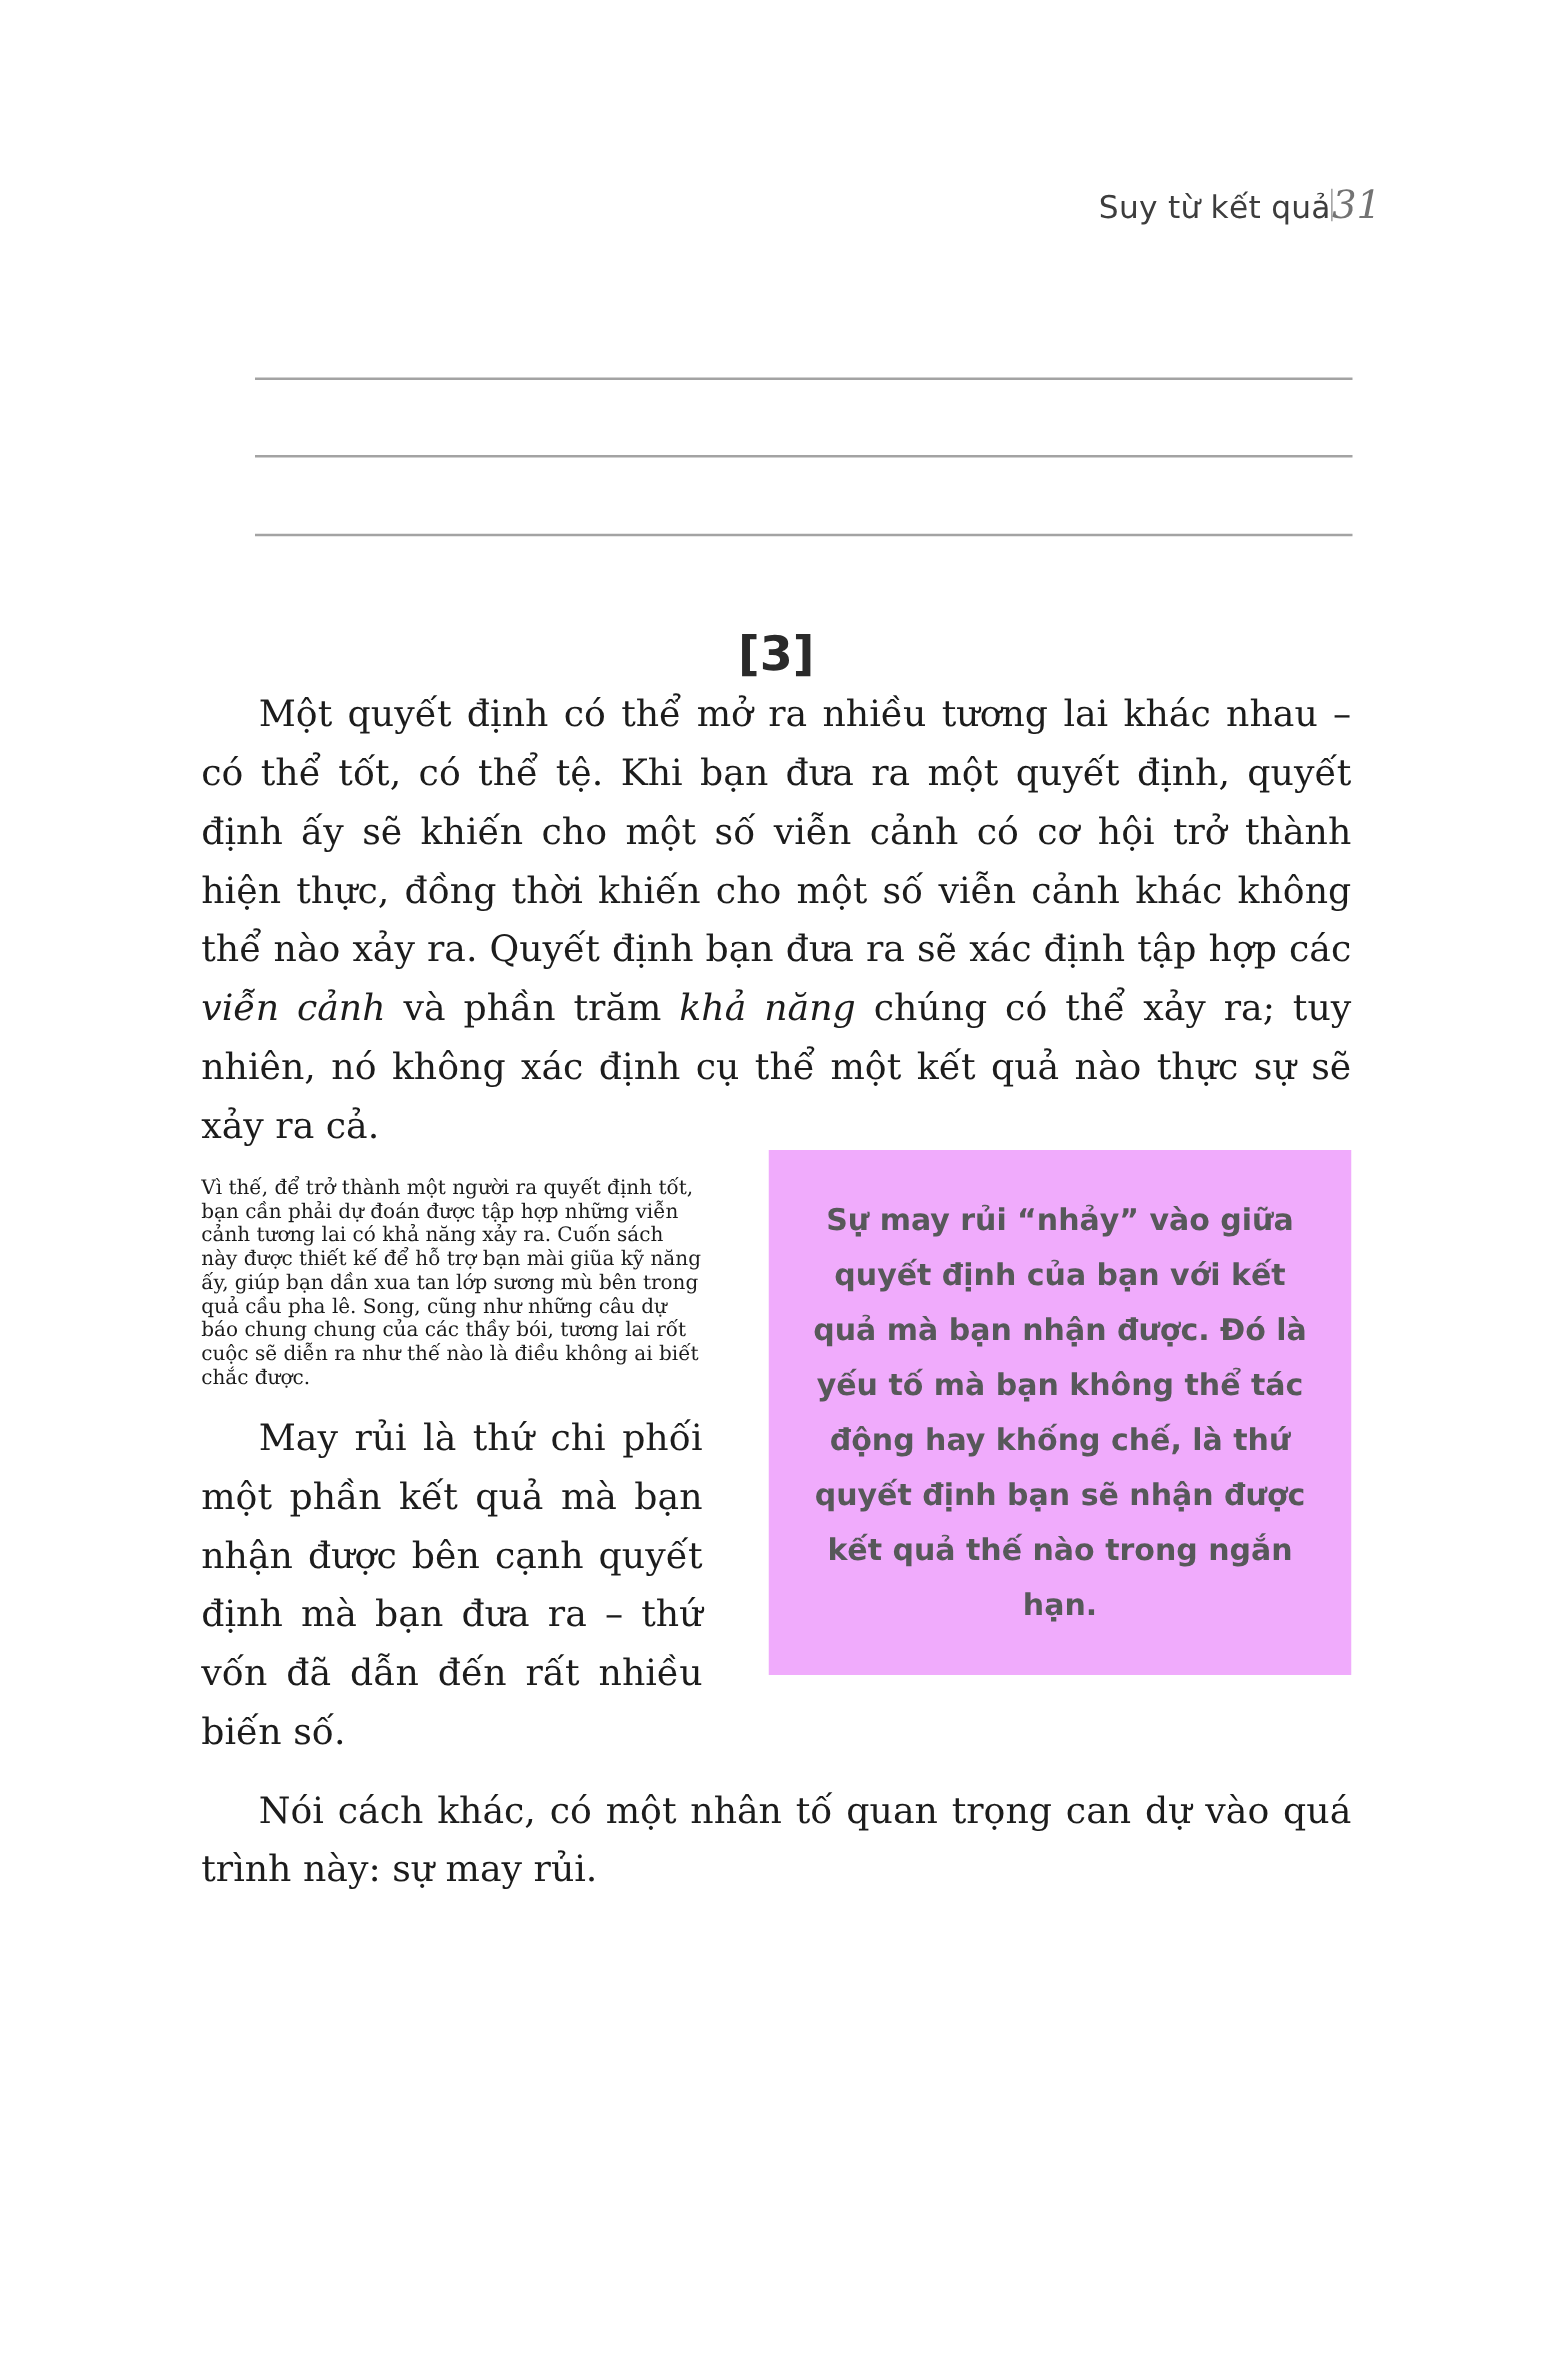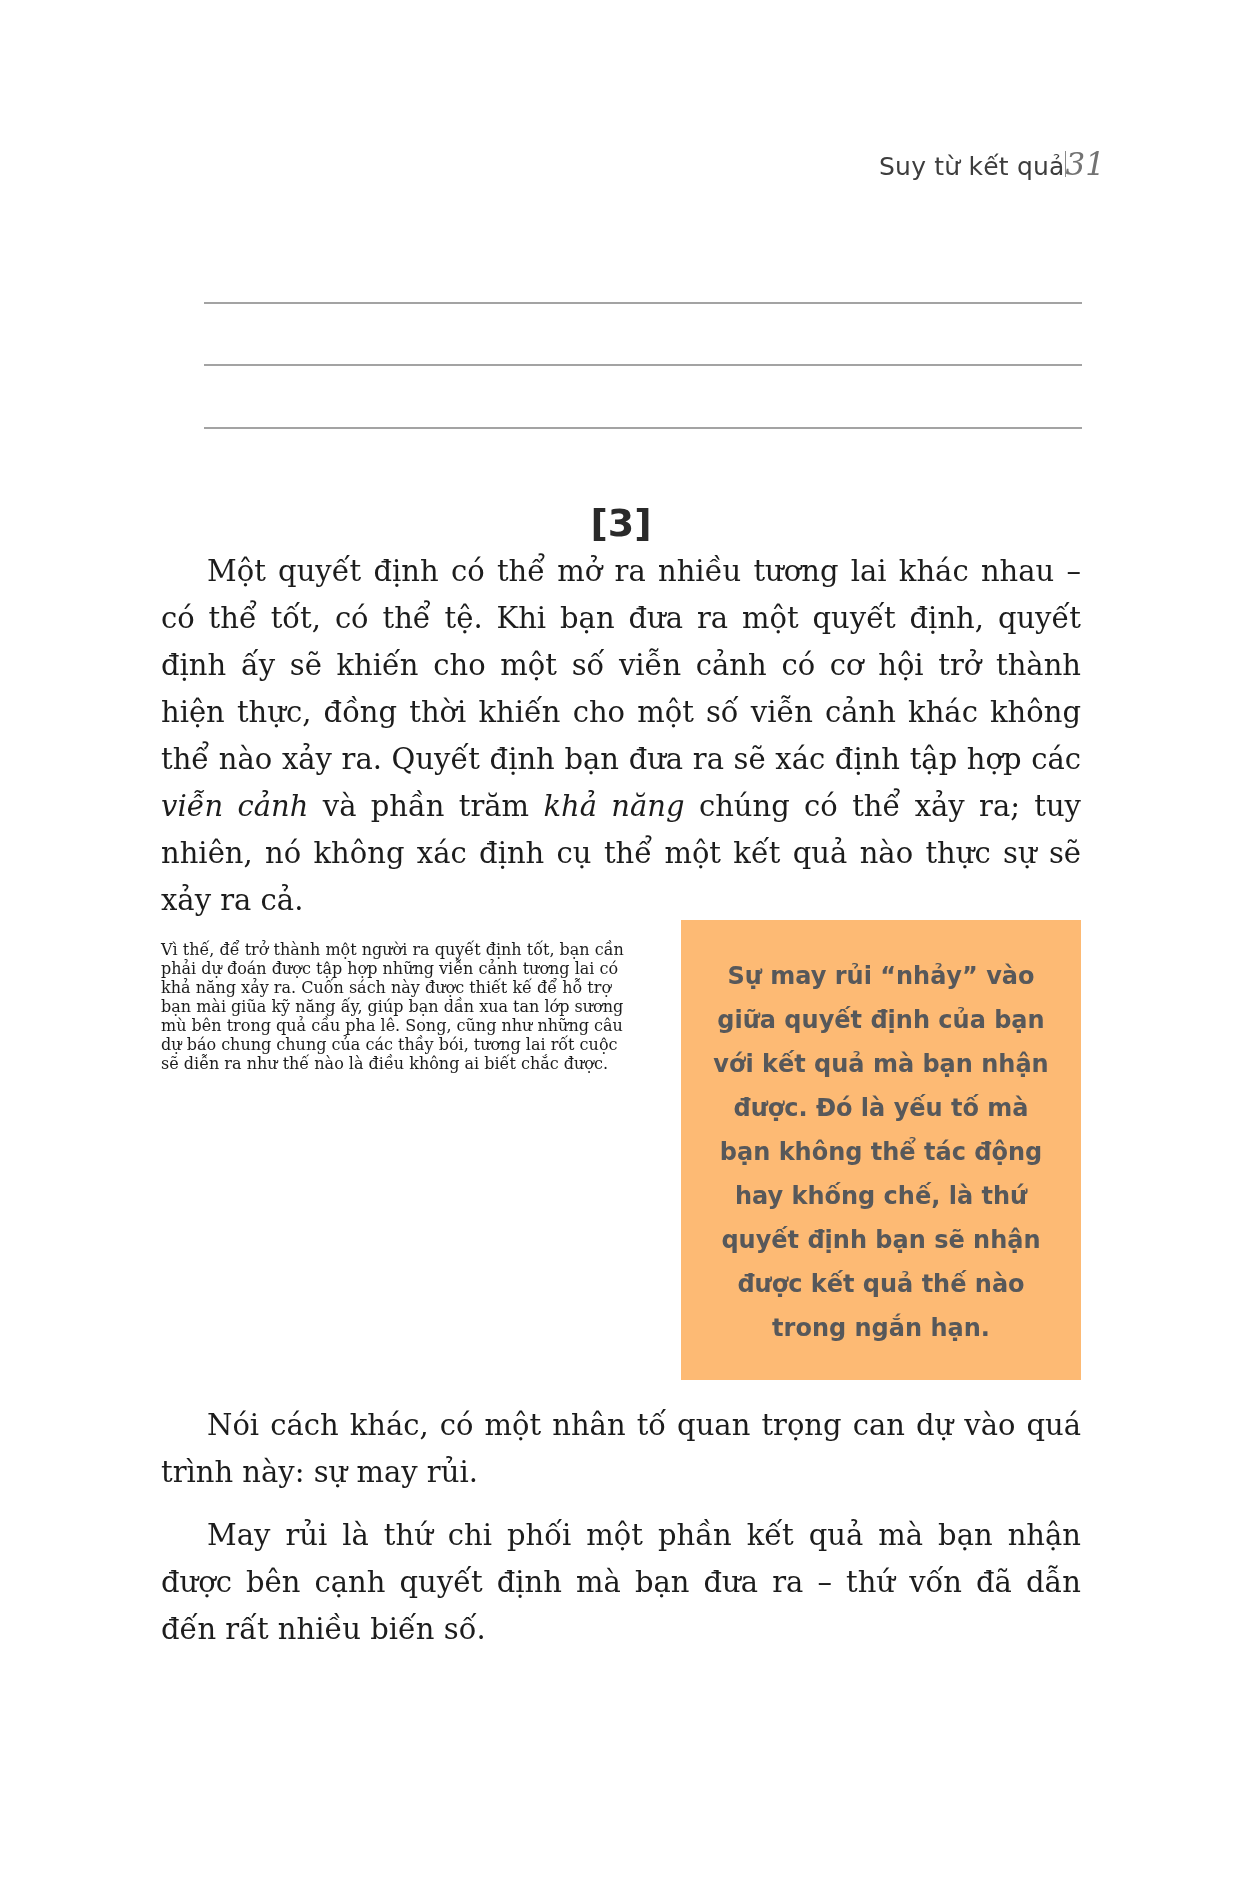--- a/index.html
+++ b/index.html
@@ -81,26 +81,26 @@
     text-indent: 46px;
     color: #1c1c1c;
   }
   .body-par.first { }
   .body-par .italic { font-style: italic; }
   .body-par.clear { clear: both; }
 
   
   .callout-box {
     float: right;
-    width: 400px;
+    width: 466px;
     min-height: 420px;
     box-sizing: border-box;
     margin: -20px 0 22px 53px;
     padding: 34px 28px 30px 28px;
-    background: #fdba74;
+    background: #f0abfc;
     font-family: "DejaVu Sans", "Liberation Sans", sans-serif;
     font-weight: bold;
     font-size: 24px;
     line-height: 44px;
     text-align: center;
     color: #57585a;
     text-indent: 0;
   }
 </style>
 </head>
@@ -119,17 +119,17 @@
   <div class="note-rule r3"></div>
 
   <div class="chapter-heading">
     <div class="chapter-number">[3]</div>
   </div>
 
   <p class="body-par first"><span>Một quyết định có thể mở ra nhiều tương lai khác nhau – có thể tốt, có thể tệ. Khi bạn đưa ra một quyết định, quyết định ấy sẽ khiến cho một số viễn cảnh có cơ hội trở thành hiện thực, đồng thời khiến cho một số viễn cảnh khác không thể nào xảy ra. Quyết định bạn đưa ra sẽ xác định tập hợp các </span><span class="italic">viễn cảnh</span><span> và phần trăm </span><span class="italic">khả năng</span><span> chúng có thể xảy ra; tuy nhiên, nó không xác định cụ thể một kết quả nào thực sự sẽ xảy ra cả.</span></p>
 
   <p class="body-par"></p><aside class="callout-box"><span>Sự may rủi “nhảy” vào giữa quyết định của bạn với kết quả mà bạn nhận được. Đó là yếu tố mà bạn không thể tác động hay khống chế, là thứ quyết định bạn sẽ nhận được kết quả thế nào trong ngắn hạn.</span></aside><span>Vì thế, để trở thành một người ra quyết định tốt, bạn cần phải dự đoán được tập hợp những viễn cảnh tương lai có khả năng xảy ra. Cuốn sách này được thiết kế để hỗ trợ bạn mài giũa kỹ năng ấy, giúp bạn dần xua tan lớp sương mù bên trong quả cầu pha lê. Song, cũng như những câu dự báo chung chung của các thầy bói, tương lai rốt cuộc sẽ diễn ra như thế nào là điều không ai biết chắc được.</span><p></p>
 
+  <p class="body-par"><span>May rủi là thứ chi phối một phần kết quả mà bạn nhận được bên cạnh quyết định mà bạn đưa ra – thứ vốn đã dẫn đến rất nhiều biến số.</span></p>
+
   <p class="body-par clear"><span>Nói cách khác, có một nhân tố quan trọng can dự vào quá trình này: sự may rủi.</span></p>
-
-  <p class="body-par"><span>May rủi là thứ chi phối một phần kết quả mà bạn nhận được bên cạnh quyết định mà bạn đưa ra – thứ vốn đã dẫn đến rất nhiều biến số.</span></p>
 
 </div>
 
 </body></html>

